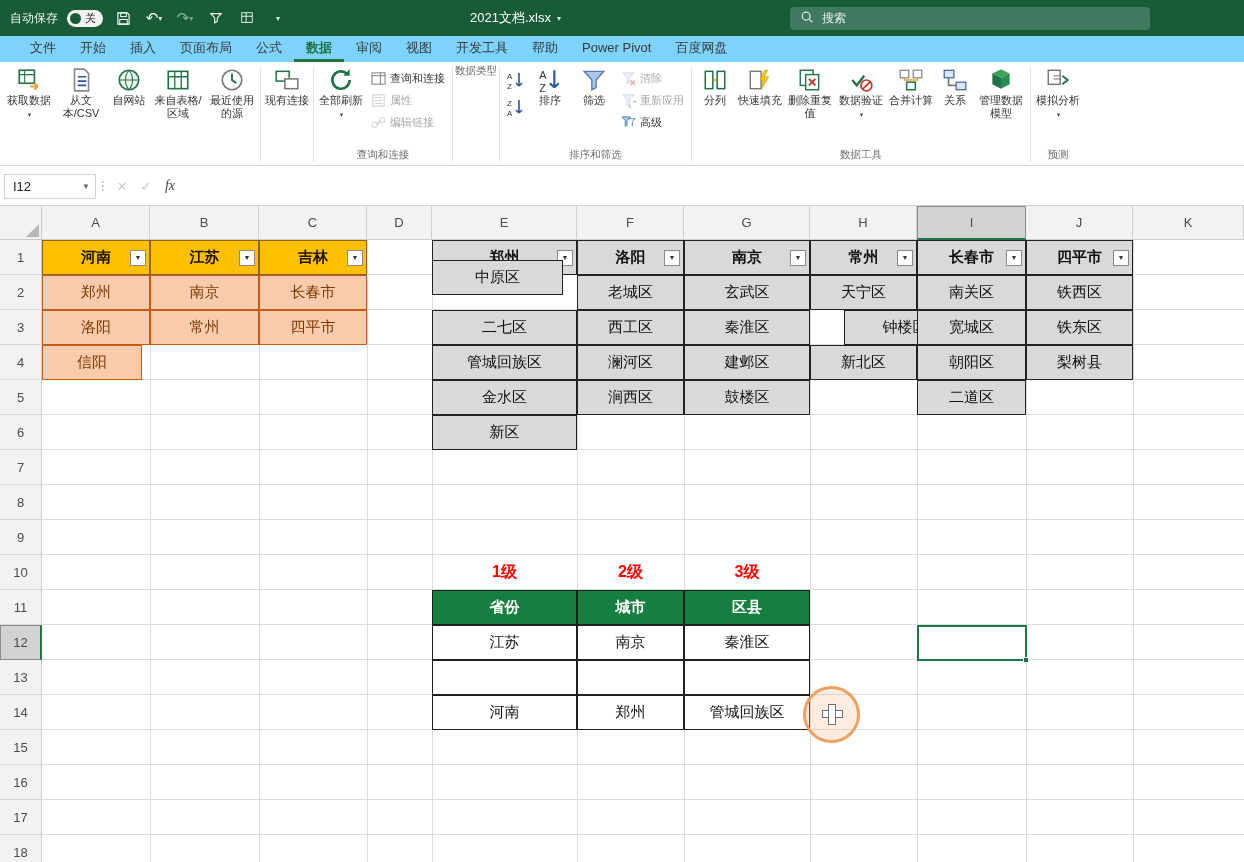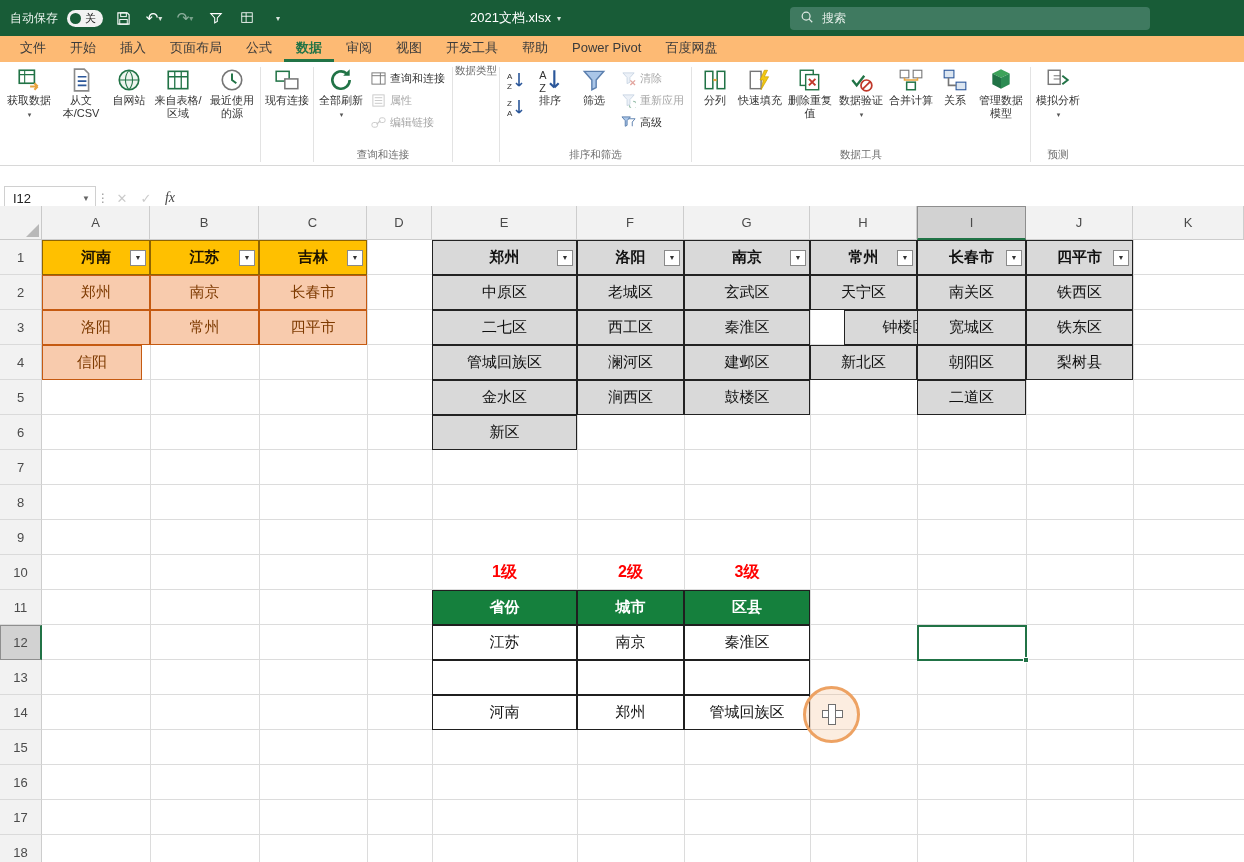--- a/index.html
+++ b/index.html
@@ -12,21 +12,21 @@
   .tb-label { font-size: 12px; color: #eaf2ed; }
   .pill { display: flex; align-items: center; gap: 4px; background: #f2f2f2; border-radius: 9px; height: 17px; padding: 0 7px 0 3px; color: #222; font-size: 11px; }
   .pill .dot { width: 11px; height: 11px; border-radius: 50%; background: #185c37; }
   .tb-ic { width: 22px; height: 22px; display: flex; align-items: center; justify-content: center; font-size: 15px; color: #fff; }
   .tb-ic.dim { opacity: .5; }
   .tb-caret { font-size: 8px; color: #d9e5de; }
   .tb-title { position: absolute; left: 470px; top: 0; height: 36px; display: flex; align-items: center; gap: 6px; font-size: 13px; color: #fff; }
   .tb-search { position: absolute; left: 790px; top: 7px; width: 360px; height: 23px; background: #3f7a60; border-radius: 4px; display: flex; align-items: center; gap: 8px; padding-left: 10px; font-size: 12px; color: #e3ede7; }
 
   
-  .menubar { position: absolute; left: 0; top: 36px; width: 1244px; height: 26px; background: #fdba74; display: flex; align-items: stretch; padding-left: 8px; }
+  .menubar { position: absolute; left: 0; top: 36px; width: 1244px; height: 26px; background: #7dd3fc; display: flex; align-items: stretch; padding-left: 18px; }
   .tab { display: flex; align-items: center; padding: 0 12px; font-size: 13px; color: #3b3b3b; border-bottom: 3px solid transparent; }
   .tab.active { color: #217346; font-weight: bold; border-bottom-color: #217346; }
 
   
   .ribbon { position: absolute; left: 0; top: 62px; width: 1244px; height: 104px; background: #fff; border-bottom: 1px solid #d8d8d8; display: flex; align-items: stretch; padding: 2px 2px 0 4px; overflow: hidden; }
   .rgroup { display: flex; flex-direction: column; flex: none; }
   .rg-content { flex: 1; display: flex; align-items: flex-start; }
   .rg-label { height: 17px; font-size: 10.5px; color: #6d6d6d; text-align: center; white-space: nowrap; }
   .rsep { width: 1px; background: #e3e3e3; margin: 3px 2px 3px 2px; flex: none; }
   .rbtn { display: flex; flex-direction: column; align-items: center; padding: 3px 2px 0; }
@@ -44,21 +44,21 @@
   .g-box .ic { width: 22px; height: 22px; }
   .g-box .ic svg { width: 100%; height: 100%; }
   .g-name { font-size: 11.5px; color: #333; margin-top: 3px; }
   .g-rail { width: 15px; height: 58px; border: 1px solid #c6c6c6; border-left: none; display: flex; flex-direction: column; }
   .g-rail span { flex: 1; display: flex; align-items: center; justify-content: center; font-size: 7px; color: #666; border-bottom: 1px solid #ddd; }
   .g-rail span:last-child { border-bottom: none; }
   .mini { width: 26px; height: 23px; display: flex; align-items: center; justify-content: center; }
   .mini svg { width: 20px; height: 20px; }
 
   
-  .fbar { position: absolute; left: 0; top: 167px; width: 1244px; height: 39px; background: #fff; border-bottom: 1px solid #cfcfcf; display: flex; align-items: center; padding: 0 4px; margin-top: 12px; }
+  .fbar { position: absolute; left: 0; top: 167px; width: 1244px; height: 39px; background: #fff; border-bottom: 1px solid #cfcfcf; display: flex; align-items: center; padding: 0 4px; }
   .namebox { width: 92px; height: 25px; border: 1px solid #d0d0d0; background: #fff; display: flex; align-items: center; font-size: 13px; color: #222; padding-left: 8px; }
   .namebox .nb-caret { margin-left: auto; padding-right: 5px; font-size: 8px; color: #666; }
   .fb-dots { width: 14px; text-align: center; color: #9a9a9a; font-size: 12px; }
   .fb-ic { width: 24px; height: 24px; display: flex; align-items: center; justify-content: center; font-size: 13px; color: #8a8a8a; }
   .fb-fx { font-family: "Liberation Serif", serif; font-style: italic; color: #444; font-size: 14px; }
   .f-input { flex: 1; height: 25px; border: none; outline: none; margin-left: 8px; font-size: 13px; }
 
   
   .corner { position: absolute; left: 0; top: 206px; width: 42px; height: 34px; background: #f2f2f2; border-right: 1px solid #c9c9c9; border-bottom: 1px solid #c9c9c9; }
   .corner::after { content: ""; position: absolute; right: 2px; bottom: 2px; border-left: 13px solid transparent; border-bottom: 13px solid #b8b8b8; }
@@ -492,21 +492,21 @@
     </div>
   <div class="cell t2h" style="left:917px;top:240px;width:109px;height:35px">
       <span>长春市</span>
       <span class="filter-btn">▼</span>
     </div>
   <div class="cell t2h" style="left:1026px;top:240px;width:107px;height:35px">
       <span>四平市</span>
       <span class="filter-btn">▼</span>
     </div>
 
-  <div class="cell t2c" style="left:432px;top:275px;width:145px;height:35px">中原区</div>
+  <div class="cell t2c" style="left:432px;top:260px;width:131px;height:35px">中原区</div>
   <div class="cell t2c" style="left:432px;top:310px;width:145px;height:35px">二七区</div>
   <div class="cell t2c" style="left:432px;top:345px;width:145px;height:35px">管城回族区</div>
   <div class="cell t2c" style="left:432px;top:380px;width:145px;height:35px">金水区</div>
   <div class="cell t2c" style="left:432px;top:415px;width:145px;height:35px">新区</div>
 
   <div class="cell t2c" style="left:577px;top:275px;width:107px;height:35px">老城区</div>
   <div class="cell t2c" style="left:577px;top:310px;width:107px;height:35px">西工区</div>
   <div class="cell t2c" style="left:577px;top:345px;width:107px;height:35px">澜河区</div>
   <div class="cell t2c" style="left:577px;top:380px;width:107px;height:35px">涧西区</div>
 

